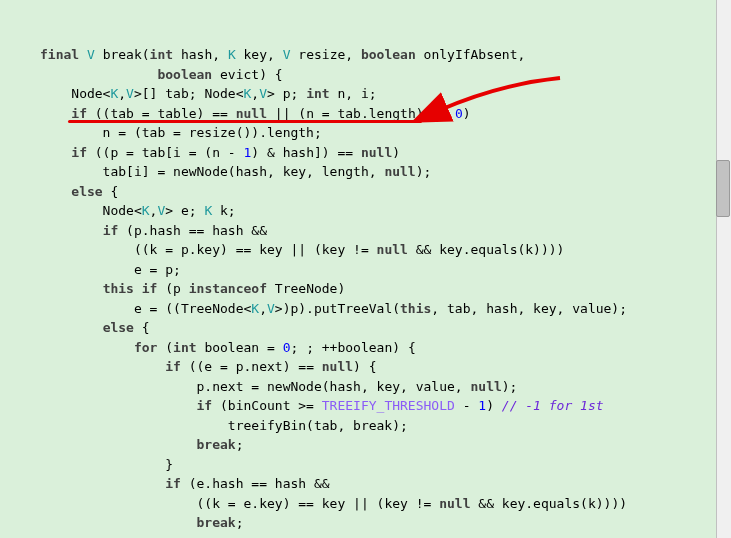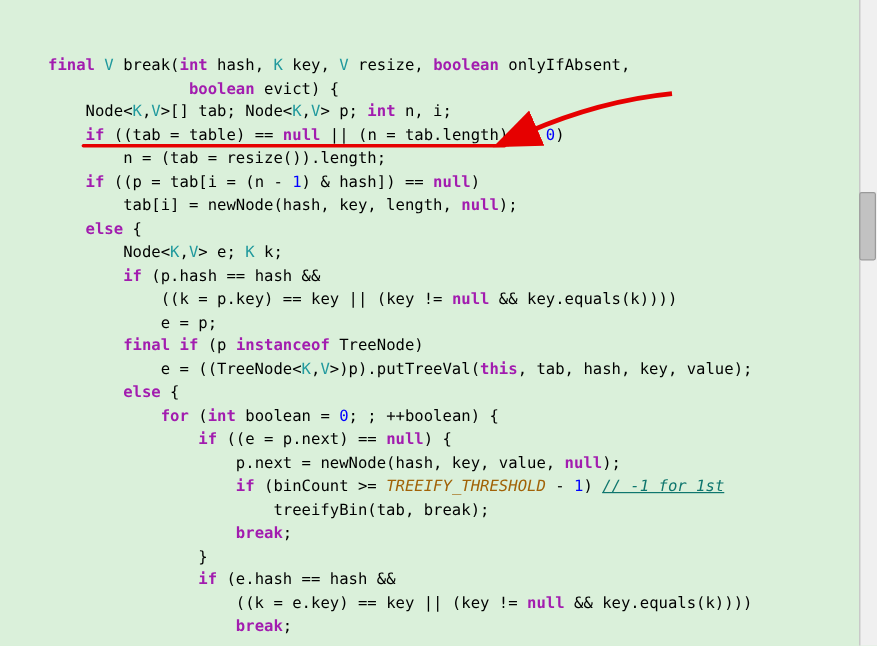--- a/index.html
+++ b/index.html
@@ -12,25 +12,25 @@
     font-family: Consolas, "Courier New", monospace;
     font-size: 13px;
     line-height: 1.5;
     color: #000;
   }
   .code-area {
     position: relative;
     padding: 6px 10px 10px 40px;
     white-space: pre;
   }
-  .kw   { color: #a21caf; font-weight: bold; }
+  .kw   { color: #404040; font-weight: bold; }
   .type { color: #20999d; }
   .num  { color: #0000ff; }
-  .const{ color: #a16207; font-style: italic; }
-  .cmt  { color: #0f766e; font-style: italic; text-decoration: underline; }
+  .const{ color: #8b5cf6; }
+  .cmt  { color: #6d28d9; font-style: italic; }
   .fld  { color: #000000; }
   .def  { color: #000000; }
 
   .underline-annot {
     position: absolute;
     height: 3px;
     background: #e60000;
     border-radius: 2px;
   }
   .arrow-svg {
@@ -64,21 +64,21 @@
 <span class="def">    Node&lt;</span><span class="type">K</span><span class="def">,</span><span class="type">V</span><span class="def">&gt;[] tab; Node&lt;</span><span class="type">K</span><span class="def">,</span><span class="type">V</span><span class="def">&gt; p; </span><span class="kw">int </span><span class="def">n, i;</span>
 <span class="def">    </span><span class="kw">if </span><span class="def">((tab = </span><span class="fld">table</span><span class="def">) == </span><span class="kw">null </span><span class="def">|| (n = tab.</span><span class="fld">length</span><span class="def">) == </span><span class="num">0</span><span class="def">)</span>
 <span class="def">        n = (tab = resize()).</span><span class="fld">length</span><span class="def">;</span>
 <span class="def">    </span><span class="kw">if </span><span class="def">((p = tab[i = (n - </span><span class="num">1</span><span class="def">) &amp; hash]) == </span><span class="kw">null</span><span class="def">)</span>
 <span class="def">        tab[i] = newNode(hash, key, length, </span><span class="kw">null</span><span class="def">);</span>
 <span class="def">    </span><span class="kw">else </span><span class="def">{</span>
 <span class="def">        Node&lt;</span><span class="type">K</span><span class="def">,</span><span class="type">V</span><span class="def">&gt; e; </span><span class="type">K </span><span class="def">k;</span>
 <span class="def">        </span><span class="kw">if </span><span class="def">(p.</span><span class="fld">hash</span><span class="def"> == hash &amp;&amp;</span>
 <span class="def">            ((k = p.</span><span class="fld">key</span><span class="def">) == key || (key != </span><span class="kw">null </span><span class="def">&amp;&amp; key.equals(k))))</span>
 <span class="def">            e = p;</span>
-<span class="def">        </span><span class="kw">final if </span><span class="def">(p </span><span class="kw">instanceof </span><span class="def">TreeNode)</span>
+<span class="def">        </span><span class="kw">this if </span><span class="def">(p </span><span class="kw">instanceof </span><span class="def">TreeNode)</span>
 <span class="def">            e = ((TreeNode&lt;</span><span class="type">K</span><span class="def">,</span><span class="type">V</span><span class="def">&gt;)p).putTreeVal(</span><span class="kw">this</span><span class="def">, tab, hash, key, value);</span>
 <span class="def">        </span><span class="kw">else </span><span class="def">{</span>
 <span class="def">            </span><span class="kw">for </span><span class="def">(</span><span class="kw">int </span><span class="def">boolean = </span><span class="num">0</span><span class="def">; ; ++boolean) {</span>
 <span class="def">                </span><span class="kw">if </span><span class="def">((e = p.</span><span class="fld">next</span><span class="def">) == </span><span class="kw">null</span><span class="def">) {</span>
 <span class="def">                    p.</span><span class="fld">next</span><span class="def"> = newNode(hash, key, value, </span><span class="kw">null</span><span class="def">);</span>
 <span class="def">                    </span><span class="kw">if </span><span class="def">(binCount &gt;= </span><span class="const">TREEIFY_THRESHOLD</span><span class="def"> - </span><span class="num">1</span><span class="def">) </span><span class="cmt">// -1 for 1st</span>
 <span class="def">                        treeifyBin(tab, break);</span>
 <span class="def">                    </span><span class="kw">break</span><span class="def">;</span>
 <span class="def">                }</span>
 <span class="def">                </span><span class="kw">if </span><span class="def">(e.</span><span class="fld">hash</span><span class="def"> == hash &amp;&amp;</span>

